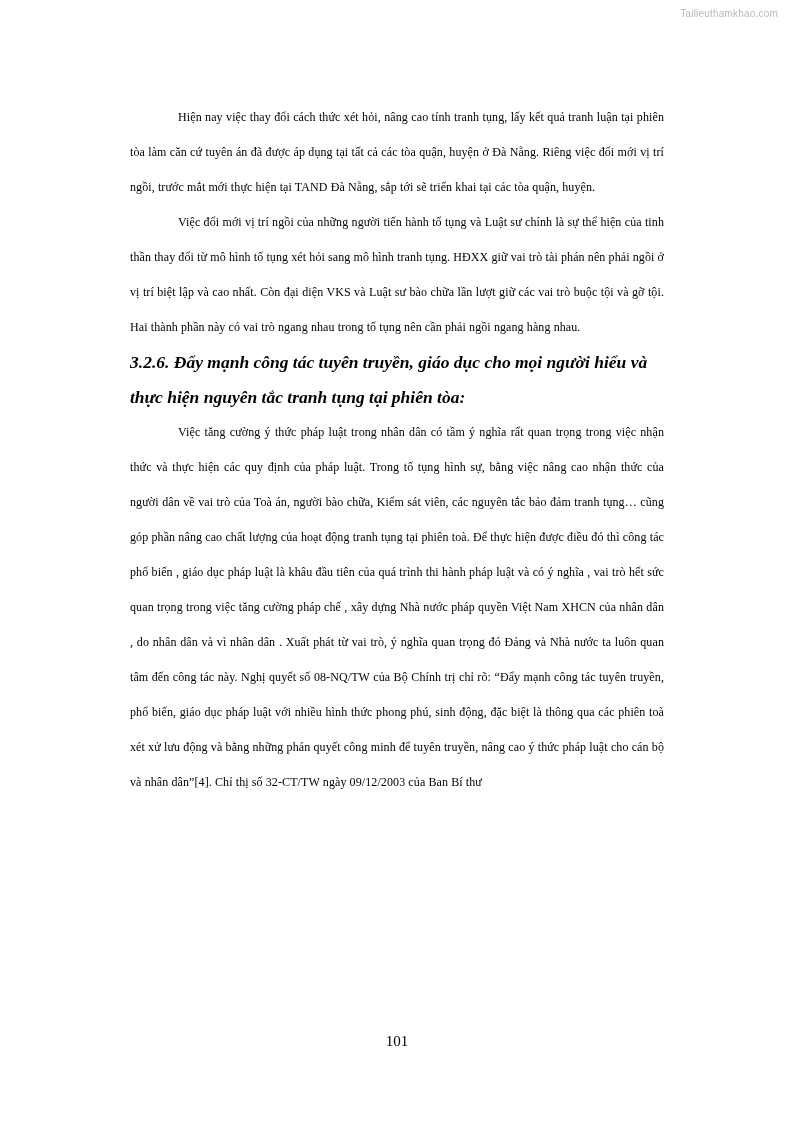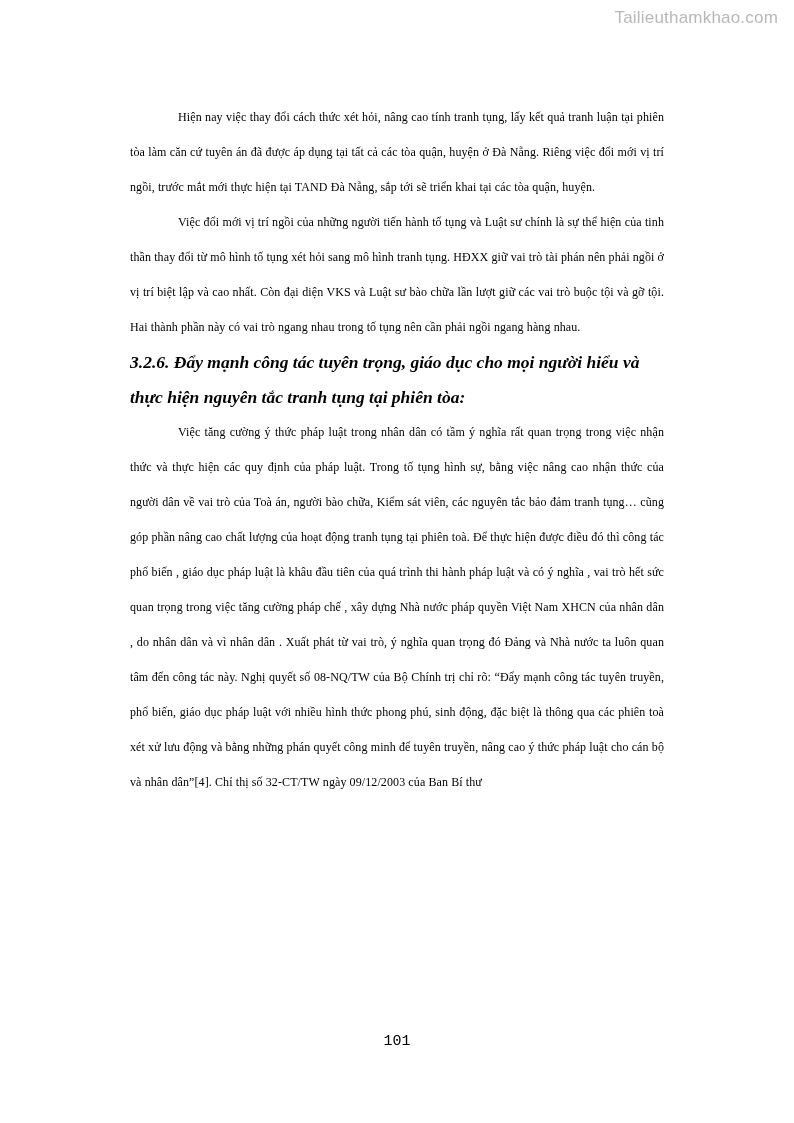--- a/index.html
+++ b/index.html
@@ -16,21 +16,21 @@
     height: 1123px;
     background: #ffffff;
     overflow: hidden;
     box-sizing: border-box;
   }
   .watermark {
     position: absolute;
     top: 8px;
     right: 16px;
     font-family: "Liberation Sans", sans-serif;
-    font-size: 17px;
+    font-size: 10px;
     color: #b8b8b8;
     letter-spacing: 0.2px;
     user-select: none;
     text-align: center;
   }
   .content {
     position: absolute;
     left: 130px;
     top: 100px;
     width: 534px;
@@ -57,32 +57,32 @@
     text-align: left;
   }
   .pagenum {
     position: absolute;
     left: 0;
     right: 0;
     top: 1033px;
     text-align: center;
     font-size: 15px;
     color: #000000;
-    font-family: Liberation Mono, monospace;
+    font-family: Liberation Serif, serif;
   }
 </style>
 </head>
 <body>
 
 <div class="page">
 
   <div class="watermark">Tailieuthamkhao.com</div>
 
   <div class="content">
     <p class="indent">Hiện nay việc thay đổi cách thức xét hỏi, nâng cao tính tranh tụng, lấy kết quả tranh luận tại phiên tòa làm căn cứ tuyên án đã được áp dụng tại tất cả các tòa quận, huyện ở Đà Nẵng. Riêng việc đổi mới vị trí ngồi, trước mắt mới thực hiện tại TAND Đà Nẵng, sắp tới sẽ triển khai tại các tòa quận, huyện.</p>
     <p class="indent">Việc đổi mới vị trí ngồi của những người tiến hành tố tụng và Luật sư chính là sự thể hiện của tinh thần thay đổi từ mô hình tố tụng xét hỏi sang mô hình tranh tụng. HĐXX giữ vai trò tài phán nên phải ngồi ở vị trí biệt lập và cao nhất. Còn đại diện VKS và Luật sư bào chữa lần lượt giữ các vai trò buộc tội và gỡ tội. Hai thành phần này có vai trò ngang nhau trong tố tụng nên cần phải ngồi ngang hàng nhau.</p>
-    <div class="heading">3.2.6. Đẩy mạnh công tác tuyên trọng, giáo dục cho mọi người hiểu và thực hiện nguyên tắc tranh tụng tại phiên tòa:</div>
+    <div class="heading">3.2.6. Đẩy mạnh công tác tuyên truyền, giáo dục cho mọi người hiểu và thực hiện nguyên tắc tranh tụng tại phiên tòa:</div>
     <p class="indent">Việc tăng cường ý thức pháp luật trong nhân dân có tầm ý nghĩa rất quan trọng trong việc nhận thức và thực hiện các quy định của pháp luật. Trong tố tụng hình sự, bằng việc nâng cao nhận thức của người dân về vai trò của Toà án, người bào chữa, Kiểm sát viên, các nguyên tắc bảo đảm tranh tụng… cũng góp phần nâng cao chất lượng của hoạt động tranh tụng tại phiên toà. Để thực hiện được điều đó thì công tác phổ biến  , giáo dục pháp luật là khâu đầu tiên của quá trình thi hành pháp luật và   có ý nghĩa , vai trò hết sức quan trọng trong việc tăng cường pháp chế , xây dựng Nhà nước pháp quyền Việt Nam XHCN của nhân dân , do nhân dân và vì nhân dân . Xuất phát từ vai trò, ý nghĩa quan trọng đó Đảng và Nhà nước ta luôn quan tâm đến công tác này. Nghị quyết số 08-NQ/TW của Bộ Chính trị chỉ rõ: “Đẩy mạnh công tác tuyên truyền, phổ biến, giáo dục pháp luật với nhiều hình thức phong phú, sinh động, đặc biệt là thông qua các phiên toà xét xử lưu động và bằng những phán quyết công minh để tuyên truyền, nâng cao ý thức pháp luật cho cán bộ và nhân dân”[4]. Chỉ thị số 32-CT/TW ngày 09/12/2003 của Ban Bí thư</p>
   </div>
 
   <div class="pagenum">101</div>
 
 </div>
 
 </body></html>

